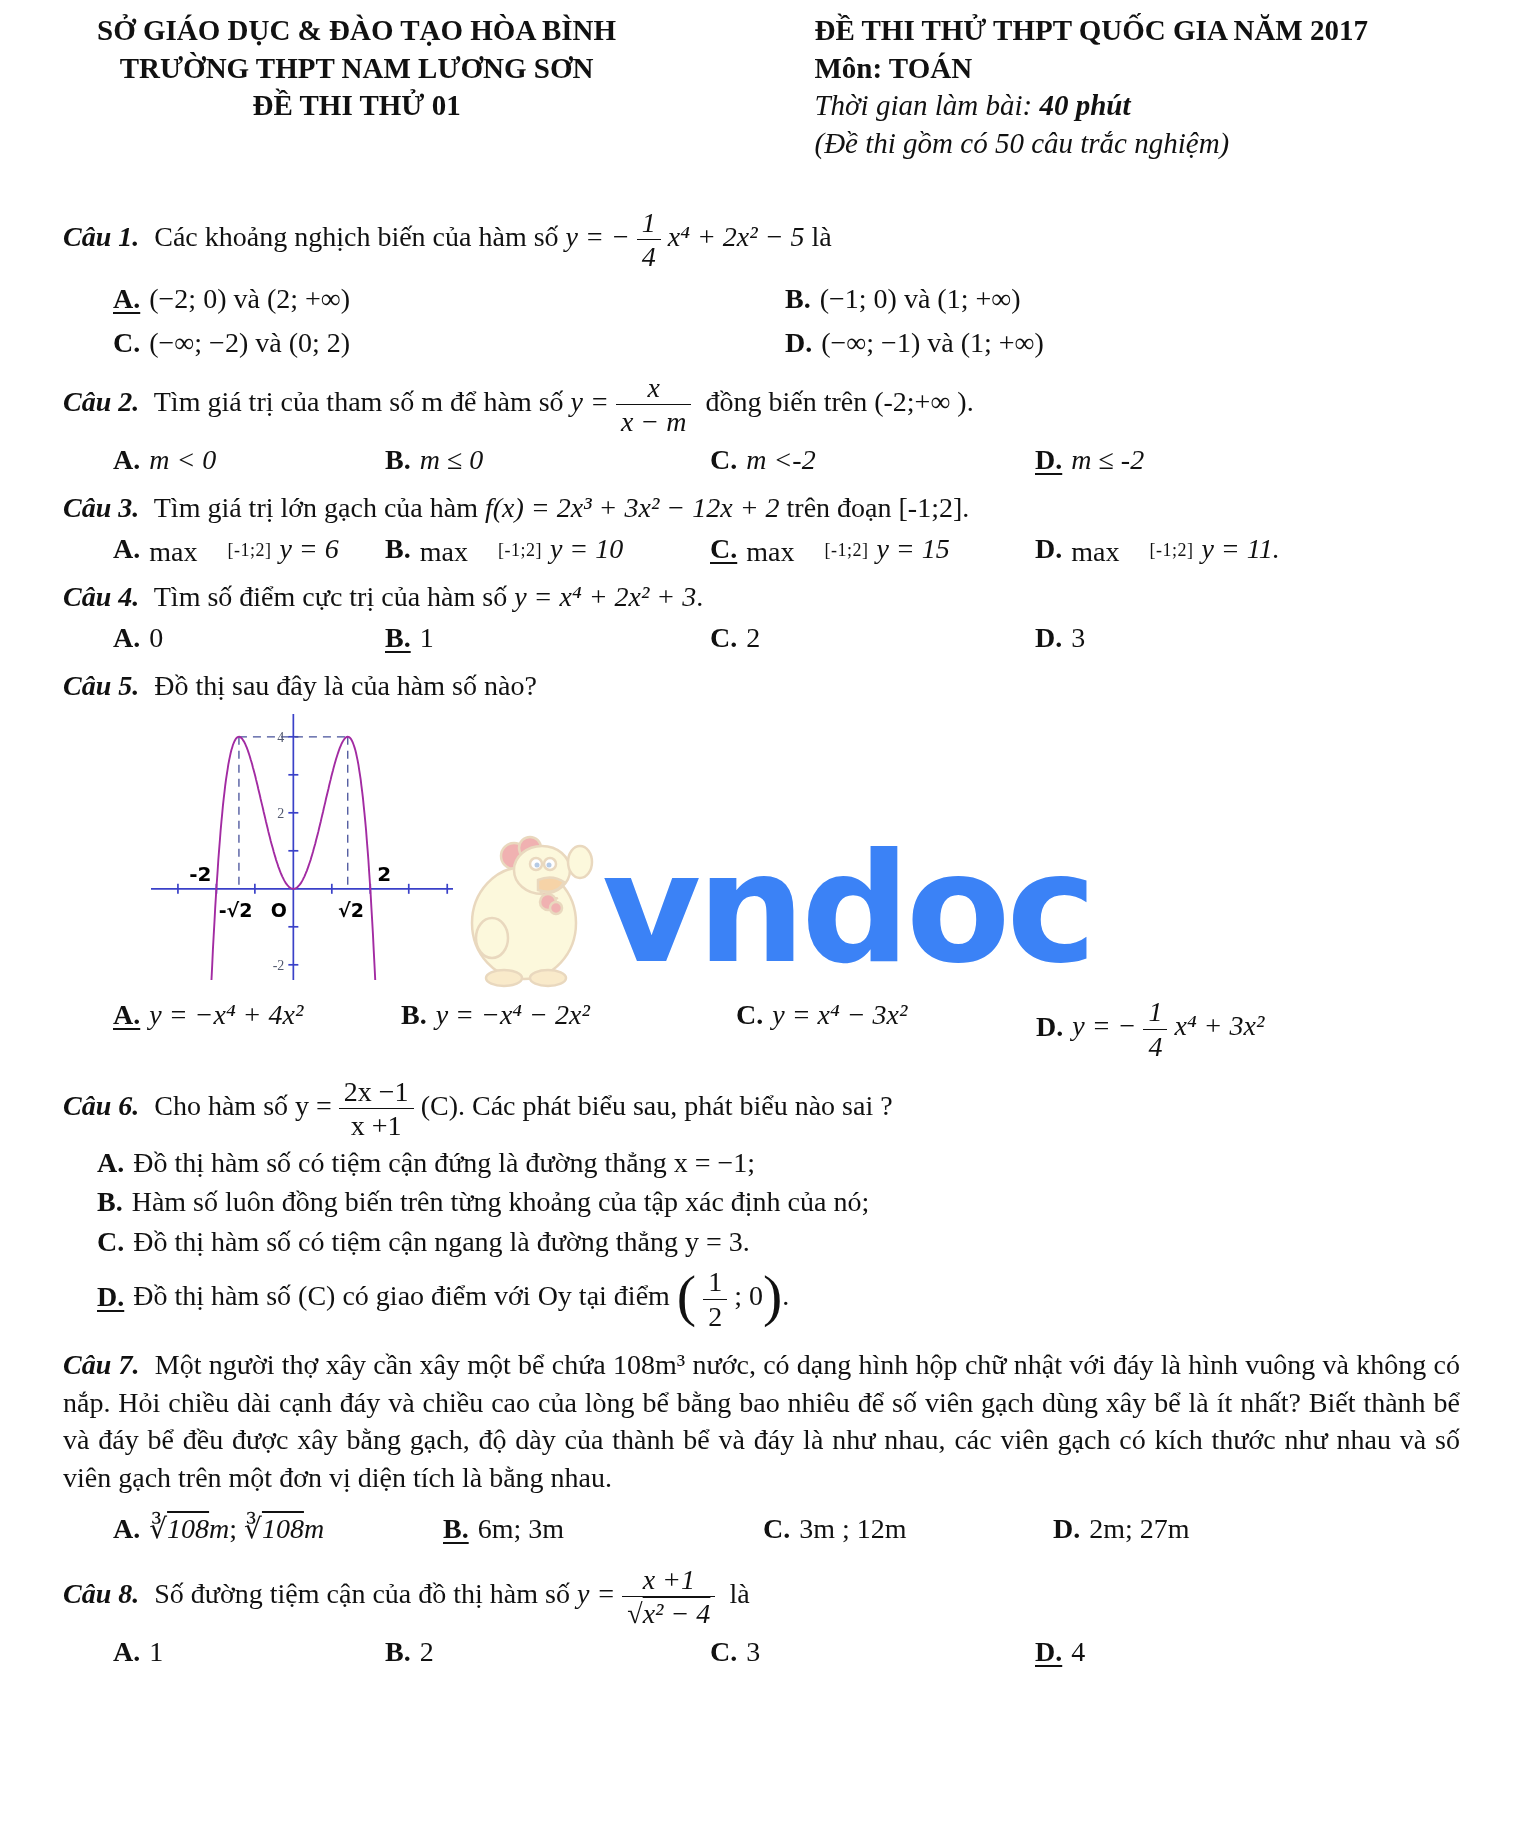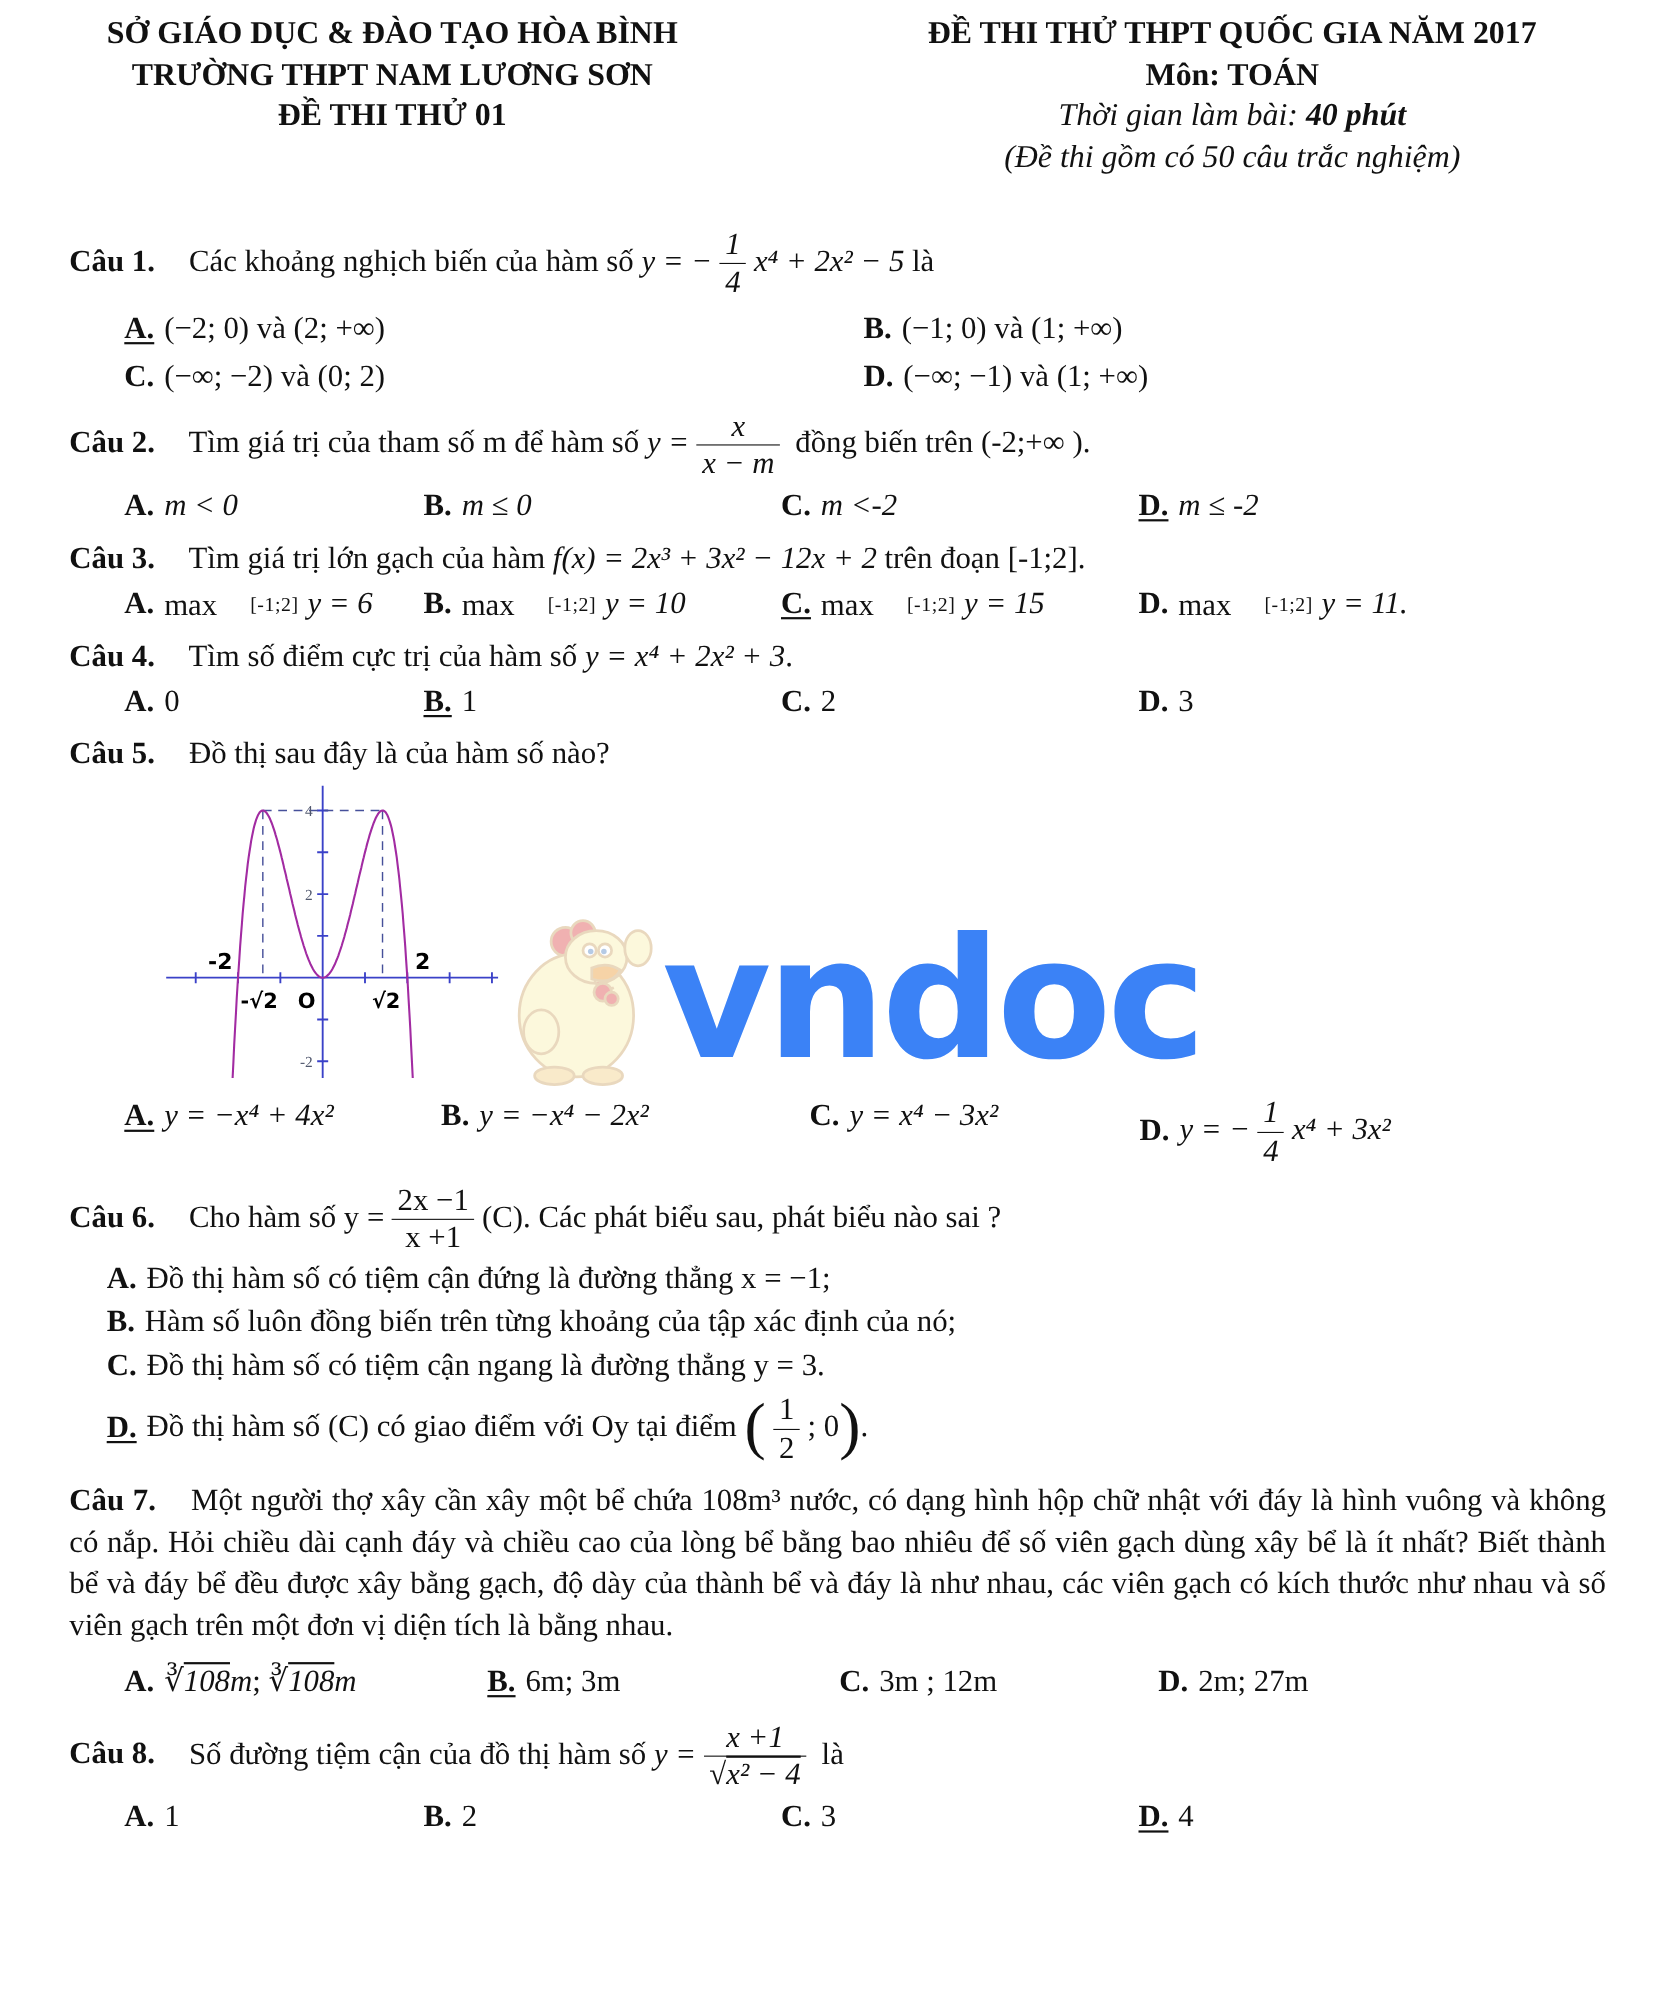--- a/index.html
+++ b/index.html
@@ -6,29 +6,29 @@
   body{
     width:1516px;height:1828px;background:#ffffff;color:#111;
     font-family:"Liberation Serif","DejaVu Serif",serif;
     font-size:28px;line-height:1.34;overflow:hidden;position:relative;
   }
   .page{padding:12px 56px 0 63px;position:relative;z-index:1;}
 
   
   .header{display:flex;align-items:flex-start;margin-bottom:44px;}
   .hleft{margin-left:34px;text-align:center;font-weight:bold;font-size:29px;line-height:1.30;}
-  .hright{margin-left:auto;margin-right:63px;text-align:center;font-size:29px;line-height:1.30;}
+  .hright{margin-left:auto;margin-right:92px;font-size:29px;line-height:1.30;}
   .hright .title,.hright .subject{font-weight:bold;}
   .hright .time{font-style:italic;}
   .hright .time b{font-style:italic;}
   .hright .note{font-style:italic;}
 
   
   .stem{margin:0 0 8px 0;}
-  .qlabel{font-weight:bold;margin-right:24px;}
+  .qlabel{font-weight:bold;margin-right:8px;font-style:italic;}
   .mi{font-style:italic;}
   .frac{display:inline-block;text-align:center;vertical-align:middle;margin:0 7px;line-height:1.12;}
   .frac .num{display:block;padding:0 5px 1px 5px;border-bottom:1.6px solid #111;}
   .frac .den{display:block;padding:1px 5px 0 5px;}
   .lt{font-weight:bold;margin-right:9px;}
   .u{text-decoration:underline;text-decoration-thickness:2px;text-underline-offset:4px;}
   .row4{display:grid;grid-template-columns:272px 325px 325px 1fr;padding-left:50px;margin:4px 0 10px 0;}
   .row2{display:grid;grid-template-columns:672px 1fr;padding-left:50px;row-gap:6px;margin:4px 0 10px 0;}
   .opt{white-space:nowrap;}
   .optline{padding-left:34px;margin:2px 0;}

